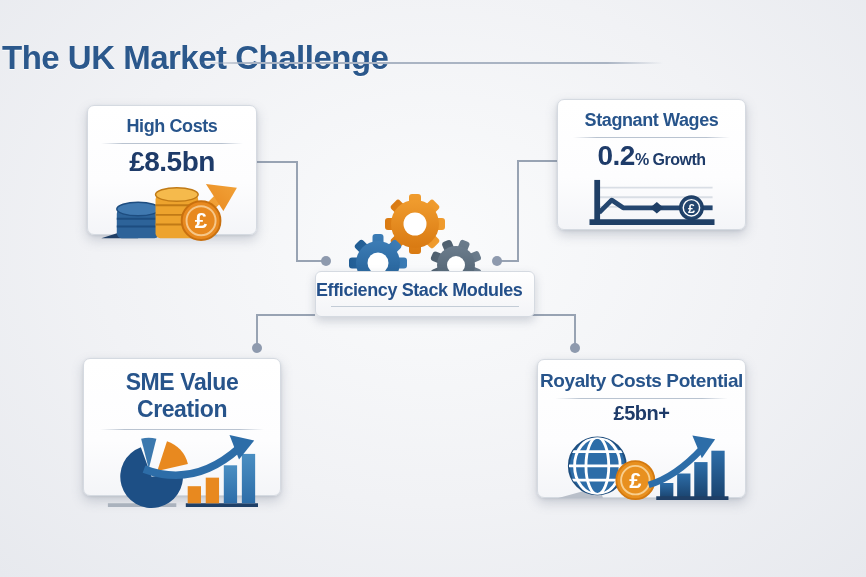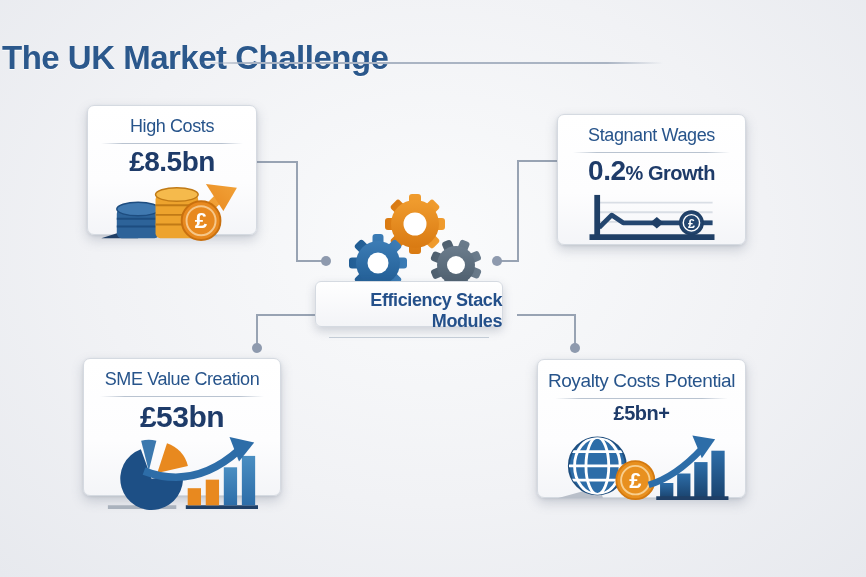--- a/index.html
+++ b/index.html
@@ -24,36 +24,36 @@
   
   .connectors{position:absolute;left:0;top:0;z-index:1;}
 
   
   .card{
     position:absolute;z-index:3;text-align:center;box-sizing:border-box;
     background:linear-gradient(180deg,#ffffff 0%,#fdfdfe 60%,#f4f5f8 100%);
     border:1px solid #d5dae1;border-radius:7px;
     box-shadow:0 5px 12px rgba(110,120,140,.30),0 1px 3px rgba(110,120,140,.18);
   }
-  .card-title{font-size:18px;font-weight:normal;color:#27548b;letter-spacing:-0.4px;padding-top:10px;}
+  .card-title{font-size:18px;font-weight:bold;color:#27548b;letter-spacing:-0.4px;padding-top:10px;}
   .card-rule{height:1px;background:linear-gradient(90deg,rgba(185,195,208,0),#b9c3d0 15%,#b9c3d0 85%,rgba(185,195,208,0));margin:6px auto 3px;width:84%;}
   .card-value{font-size:28px;font-weight:bold;color:#1e3b69;letter-spacing:-0.5px;line-height:1.1;}
-  .value-small{font-size:20px;font-weight:bold;color:#1e3b69;}
+  .value-small{font-size:16px;font-weight:bold;color:#1e3b69;}
   .card-icon{display:block;margin:2px auto 0;}
 
   #card-high-costs{left:87px;top:105px;width:170px;height:130px;}
-  #card-stagnant-wages{left:557px;top:114px;width:189px;height:131px;}
+  #card-stagnant-wages{left:557px;top:99px;width:189px;height:131px;}
   #card-sme{left:83px;top:358px;width:198px;height:138px;}
   #card-royalty{left:537px;top:359px;width:209px;height:139px;}
 
   
   .gears{position:absolute;left:330px;top:190px;z-index:2;}
   .hub-box{
-    position:absolute;left:315px;top:281px;width:188px;height:46px;z-index:3;
-    box-sizing:border-box;text-align:right;
+    position:absolute;left:315px;top:271px;width:220px;height:46px;z-index:3;
+    box-sizing:border-box;text-align:left;
     background:linear-gradient(180deg,#ffffff,#f3f4f7);
     border:1px solid #d5dae1;border-radius:6px;
     box-shadow:0 4px 10px rgba(110,120,140,.30);
   }
   .hub-label{font-size:18px;font-weight:bold;color:#24508a;letter-spacing:-0.4px;padding-top:8px;}
   .hub-rule{height:1px;background:#c3ccd6;width:86%;margin:5px auto 0;}
 
   svg text{font-family:"Liberation Sans","DejaVu Sans",sans-serif;font-weight:bold;}
 </style>
 </head>
@@ -194,23 +194,22 @@
         <circle cx="108" cy="31" r="12" fill="#24466f" stroke="#1f3f66" stroke-width="2"></circle>
         <circle cx="108" cy="31" r="8.5" fill="none" stroke="#ffffff" stroke-width="1.5"></circle>
         <text x="108" y="36" font-size="13" fill="#ffffff" text-anchor="middle">£</text>
       </g>
       <line x1="10" y1="2" x2="10" y2="48" stroke="#1f3f66" stroke-width="6"></line>
       <line x1="2" y1="46" x2="132" y2="46" stroke="#1f3f66" stroke-width="6"></line>
     </svg>
   </div>
 
   <div class="card" id="card-sme">
-    <div class="card-title" style="font-size:18px">SME Value Creation</div>
-    <div class="card-rule"></div>
-    <div class="card-value" style="font-size:30px">£53bn</div>
+    <div class="card-title" style="font-size:23px">SME Value Creation</div>
+    <div class="card-rule"></div>
     <svg class="card-icon" width="164" height="76" viewBox="0 0 164 80">
       <defs>
         <linearGradient id="barBl" x1="0" y1="0" x2="0" y2="1">
             <stop offset="0" stop-color="#4a8ec2"></stop>
             <stop offset="1" stop-color="#2d6da8"></stop>
           </linearGradient>
       </defs>
       <line x1="4" y1="76" x2="76" y2="76" stroke="#aab2bd" stroke-width="4"></line>
       <line x1="86" y1="76" x2="162" y2="76" stroke="#1f3f66" stroke-width="4"></line>
 

